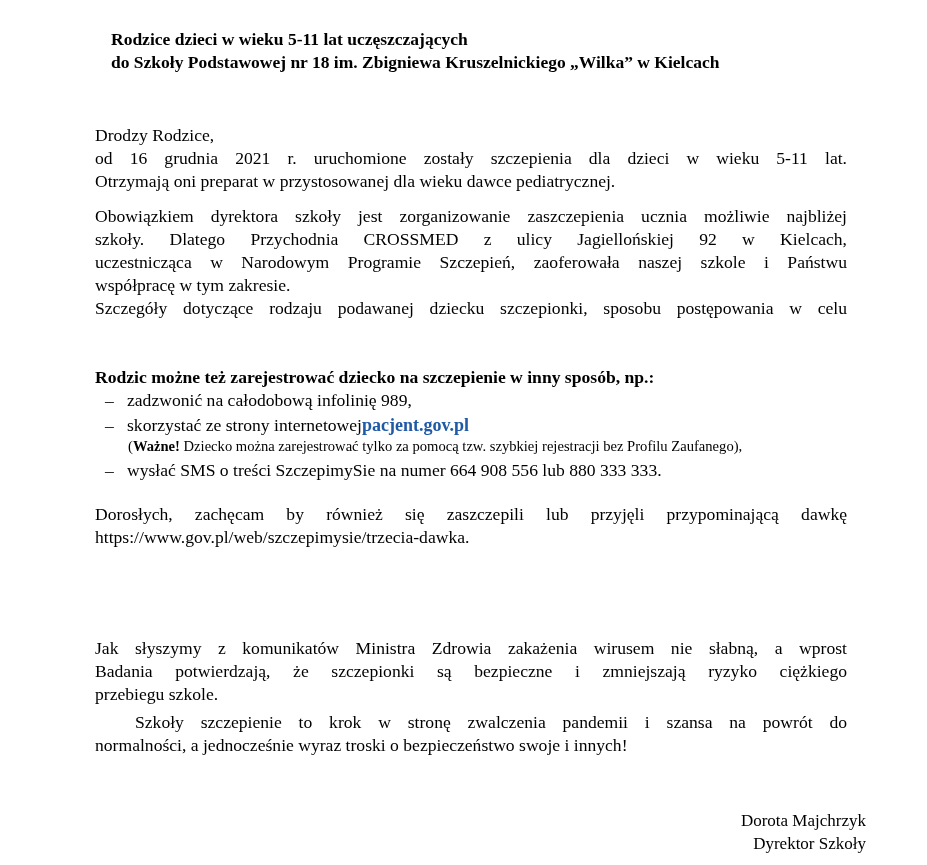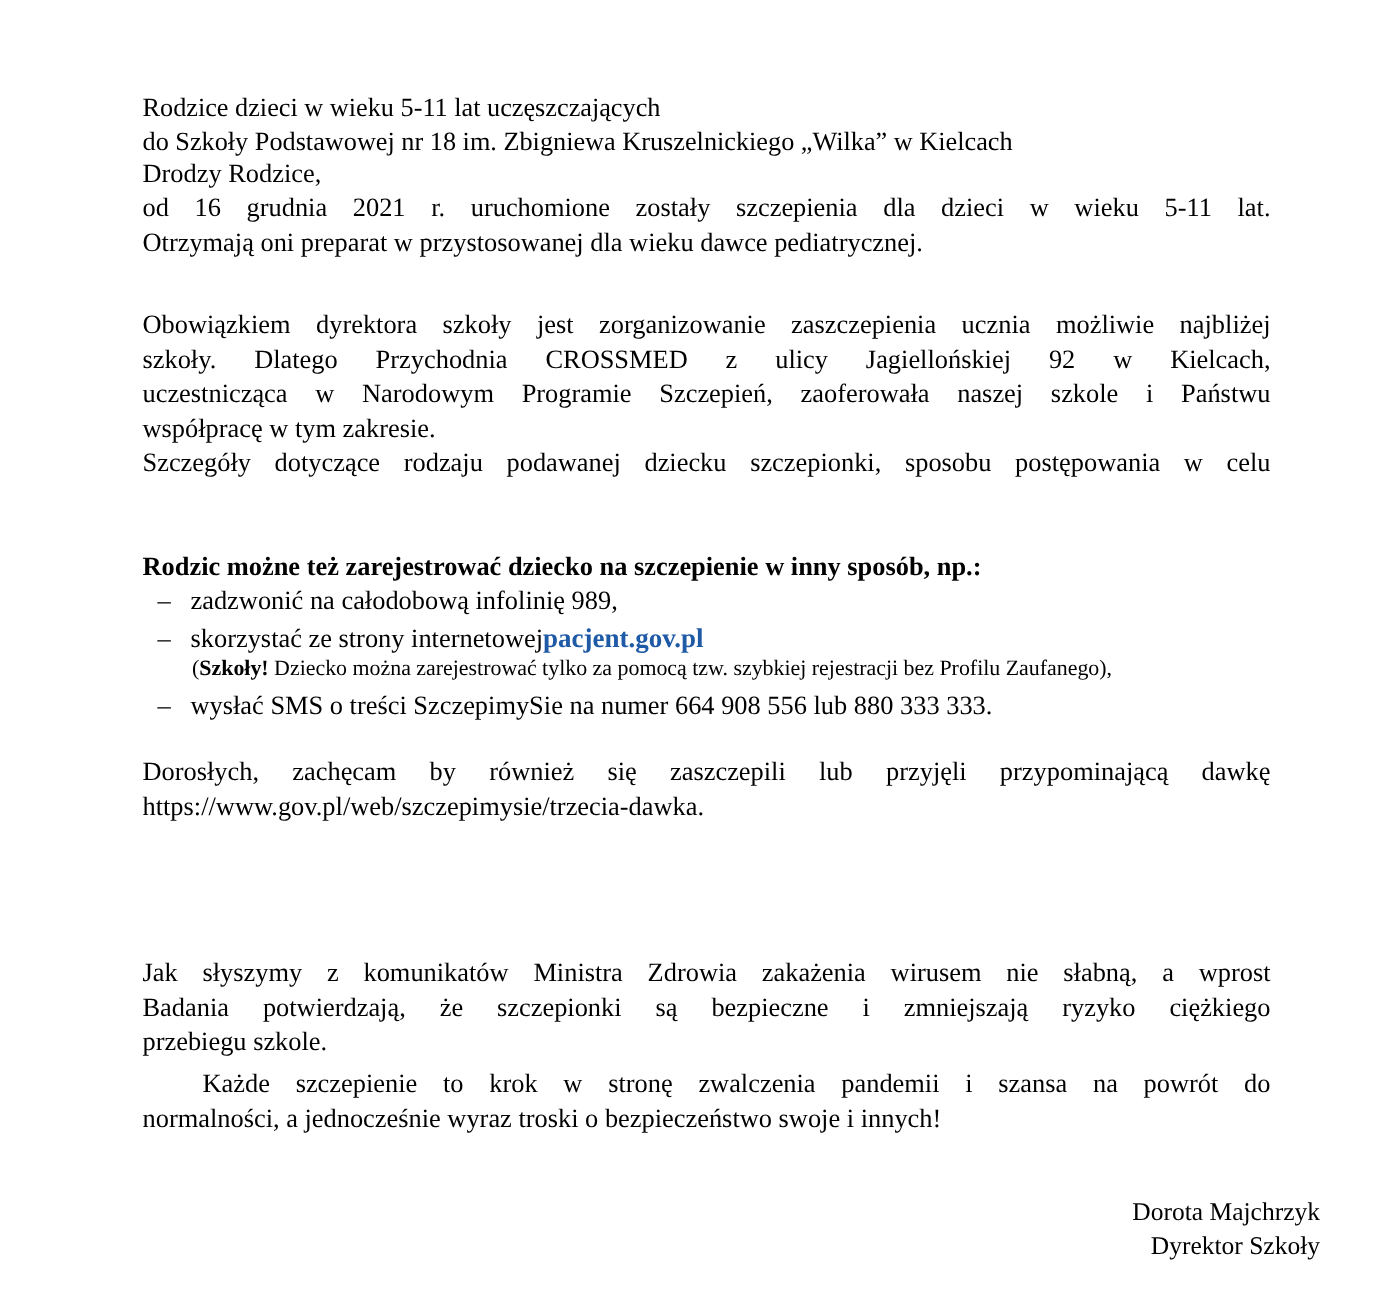--- a/index.html
+++ b/index.html
@@ -16,27 +16,26 @@
       color: #000000;
     }
     .page {
       position: absolute;
       left: 95px;
       top: 0;
       width: 752px;
     }
     .header {
       position: absolute;
-      left: 0;
+      left: 16px;
       top: 28px;
-      font-weight: normal;
+      font-weight: bold;
       font-size: 17.5px;
       line-height: 23px;
       white-space: nowrap;
-      margin-top: 32px;
     }
     .para {
       position: absolute;
       left: 0;
       width: 752px;
       font-size: 17.6px;
       line-height: 23px;
       text-align: justify;
     }
     .line {
@@ -91,21 +90,21 @@
 </head>
 <body>
 
 <div class="page">
 
   <div class="header">
     <span class="line">Rodzice dzieci w wieku 5-11 lat uczęszczających</span>
     <span class="line">do Szkoły Podstawowej nr 18 im. Zbigniewa Kruszelnickiego „Wilka” w Kielcach</span>
   </div>
 
-  <div class="para" style="top:104px;">
+  <div class="para" style="top:124px;">
     <span class="line">Drodzy Rodzice,</span>
     <span class="justify-line">od 16 grudnia 2021 r. uruchomione zostały szczepienia dla dzieci w wieku 5-11 lat.</span>
     <span class="line">Otrzymają oni preparat w przystosowanej dla wieku dawce pediatrycznej.</span>
   </div>
 
   <div class="para" style="top:205px;">
     <span class="justify-line">Obowiązkiem dyrektora szkoły jest zorganizowanie zaszczepienia ucznia możliwie najbliżej</span>
     <span class="justify-line">szkoły. Dlatego Przychodnia CROSSMED z ulicy Jagiellońskiej 92 w Kielcach,</span>
     <span class="justify-line">uczestnicząca w Narodowym Programie Szczepień, zaoferowała naszej szkole i Państwu</span>
     <span class="line">współpracę w tym zakresie.</span>
@@ -117,41 +116,41 @@
   <div class="list" style="top:389px;">
     <div class="li">
       <span class="dash">–</span>
       <span>zadzwonić na całodobową infolinię 989,</span>
     </div>
     <div class="li" style="margin-top:2px;">
       <span class="dash">–</span>
       <span>skorzystać ze strony internetowej </span>
       <a class="link">pacjent.gov.pl</a>
     </div>
-    <span class="note"><span>(</span><b>Szkoły!</b><span> Dziecko można zarejestrować tylko za pomocą tzw. szybkiej rejestracji bez Profilu Zaufanego),</span></span>
+    <span class="note"><span>(</span><b>Ważne!</b><span> Dziecko można zarejestrować tylko za pomocą tzw. szybkiej rejestracji bez Profilu Zaufanego),</span></span>
     <div class="li" style="margin-top:3px;">
       <span class="dash">–</span>
       <span>wysłać SMS o treści SzczepimySie na numer 664 908 556 lub 880 333 333.</span>
     </div>
   </div>
 
   <div class="para" style="top:503px;">
     <span class="justify-line">Dorosłych, zachęcam by również się zaszczepili lub przyjęli przypominającą dawkę</span>
     <span class="line">https://www.gov.pl/web/szczepimysie/trzecia-dawka.</span>
   </div>
 
   <div class="para" style="top:595px;margin-top:42px;">
     <span class="justify-line">Jak słyszymy z komunikatów Ministra Zdrowia zakażenia wirusem nie słabną, a wprost</span>
     <span class="justify-line">Badania potwierdzają, że szczepionki są bezpieczne i zmniejszają ryzyko ciężkiego</span>
     <span class="line">przebiegu szkole.</span>
   </div>
 
   <div class="para" style="top:711px;">
-    <span class="justify-line indent">Każde szczepienie to krok w stronę zwalczenia pandemii i szansa na powrót do</span>
+    <span class="justify-line indent">Szkoły szczepienie to krok w stronę zwalczenia pandemii i szansa na powrót do</span>
     <span class="line">normalności, a jednocześnie wyraz troski o bezpieczeństwo swoje i innych!</span>
   </div>
 
-  <div class="signature" style="left:533px;">
+  <div class="signature" style="left:519px;margin-top:13px;">
     <span class="line">Dorota Majchrzyk</span>
     <span class="line">Dyrektor Szkoły</span>
   </div>
 
 </div>
 
 </body></html>

